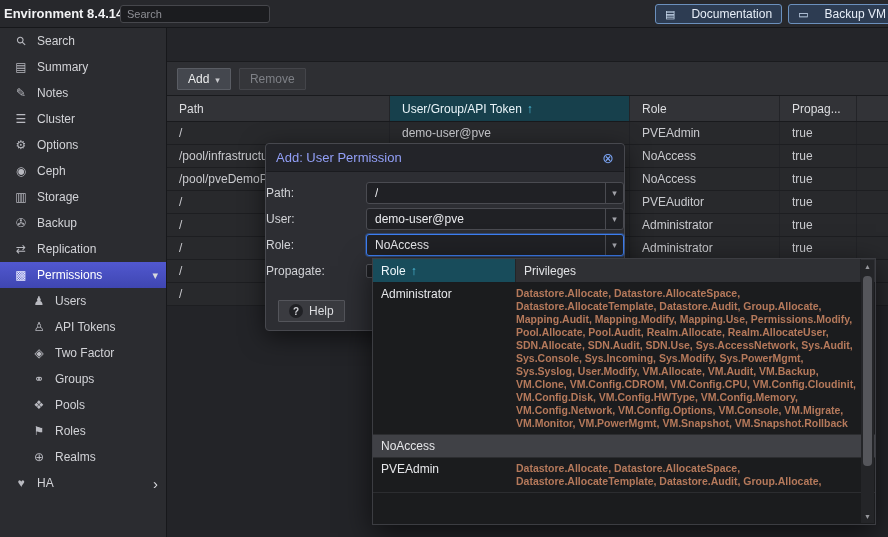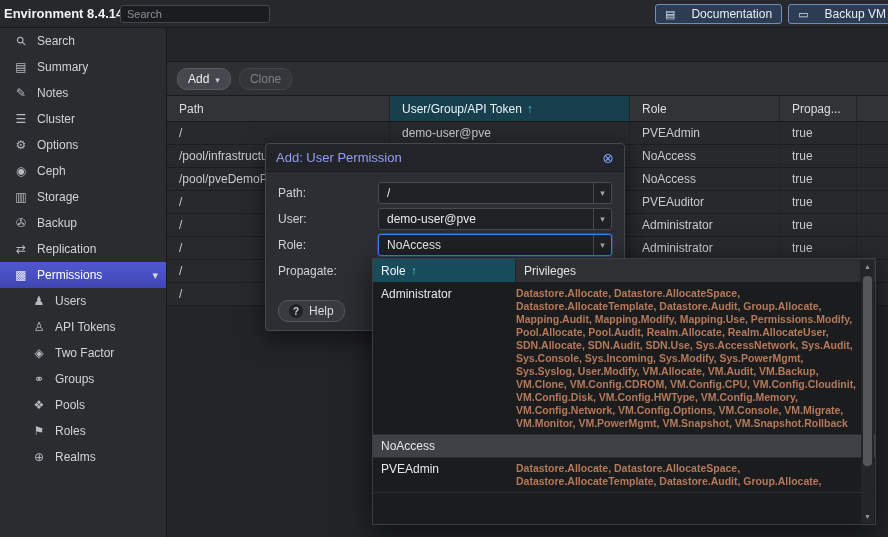--- a/index.html
+++ b/index.html
@@ -54,21 +54,21 @@
   .nv-caret.is-expanded{display:block}
   .nv-caret.is-expanded::before{content:"▾";font-size:11px}
   .nv-caret.is-collapsible{display:block}
   .nv-caret.is-collapsible::before{content:"›";font-size:15px}
 
   
   .content{position:absolute;left:167px;top:28px;right:0;bottom:0;background:#232428}
   .content-spacer{height:34px;background:#242529;border-bottom:1px solid #1a1b1e}
   .toolbar{height:34px;background:#2e2f33;border-bottom:1px solid #191a1d;display:flex;
     align-items:center;padding:0 10px;gap:8px}
-  .btn{height:22px;padding:0 10px;border-radius:10px;font-size:12px;display:flex;align-items:center;gap:6px;cursor:pointer}
+  .btn{height:22px;padding:0 10px;border-radius:1px;font-size:12px;display:flex;align-items:center;gap:6px;cursor:pointer}
   .btn-add{background:#44474e;border:1px solid #5a5d64;color:#eceded}
   .dd-caret::before{content:"▾";font-size:9px;color:#c7c8cc}
   .btn-remove{background:#35363a;border:1px solid #44454a;color:#7e8086}
   .grid-header{display:flex;height:26px;background:#323337;border-bottom:1px solid #191a1d}
   .hcell{display:flex;align-items:center;padding:0 12px;border-right:1px solid #232428;
     color:#dcdde0;overflow:hidden;white-space:nowrap;cursor:pointer}
   div.hcell:nth-of-type(1){width:223px}
   div.hcell:nth-of-type(2){width:240px}
   div.hcell:nth-of-type(3){width:150px}
   div.hcell:nth-of-type(4){width:77px}
@@ -81,21 +81,21 @@
     border-right:1px solid #222327}
   .c-path{width:223px}.c-user{width:240px}.c-role{width:150px}.c-prop{width:77px}
 
   
   .modal{position:absolute;left:265px;top:143px;width:360px;height:188px;background:#2d2e33;
     border:1px solid #47484e;border-radius:4px;box-shadow:0 6px 24px rgba(0,0,0,.55);z-index:20}
   .modal-title{height:28px;display:flex;align-items:center;padding:0 10px;background:#232429;
     border-bottom:1px solid #1a1b1f;border-radius:4px 4px 0 0;color:var(--title);font-size:13px}
   .modal-close{margin-left:auto;color:#7aa3f2;font-size:14px;cursor:pointer}
   .modal-close::before{content:"⊗"}
-  .modal-body{padding:10px 12px}
+  .modal-body{padding:10px 0}
   .frow{display:flex;align-items:center;height:22px;margin-bottom:4px}
   .flabel{width:100px;color:#d2d3d7}
   .combo{flex:1;height:22px;background:#202125;border:1px solid #4a4b51;border-radius:3px;
     position:relative;display:flex;align-items:center;padding:0 22px 0 8px;color:#e9eaed;cursor:pointer}
   .combo.is-focused{border-color:var(--focus);box-shadow:0 0 0 1px rgba(61,126,242,.35)}
   .combo-value{overflow:hidden;white-space:nowrap}
   .combo-arrow{position:absolute;right:0;top:0;bottom:0;width:18px;border-left:1px solid #4a4b51;
     display:flex;align-items:center;justify-content:center;color:#a2a3a9}
   .combo-arrow::before{content:"▾";font-size:9px}
   .checkbox{width:14px;height:14px;background:#1e1f23;border:1px solid #54555b;border-radius:2px;cursor:pointer}
@@ -246,33 +246,38 @@
         <span class="nv-label">Roles</span>
 
       </div>
 
       <div class="nav-item is-sub" data-name="sidebar-item-realms">
         <span class="nv-icon icon-realms" data-name="realms-icon"></span>
         <span class="nv-label">Realms</span>
 
       </div>
 
+      <div class="nav-item" data-name="sidebar-item-ha">
+        <span class="nv-icon icon-ha" data-name="ha-icon"></span>
+        <span class="nv-label">HA</span>
+        <span class="nv-caret is-collapsible" data-name="expand-caret-icon"></span>
+      </div>
     </div>
 </div>
 
 <div class="content" data-name="permissions-panel">
   <div class="content-spacer" data-name="panel-header-area"></div>
 
   <div class="toolbar" data-name="permissions-toolbar">
     <button class="btn btn-add" data-name="add-button">
       <span>Add</span>
       <span class="dd-caret" data-name="chevron-down-icon"></span>
     </button>
     <button class="btn btn-remove" data-name="remove-button">
-      <span>Clone</span>
+      <span>Remove</span>
     </button>
   </div>
 
   <div class="grid-header" data-name="grid-header">
 
       <div class="hcell" data-name="column-header-path">
         <span>Path</span>
 
       </div>
 

